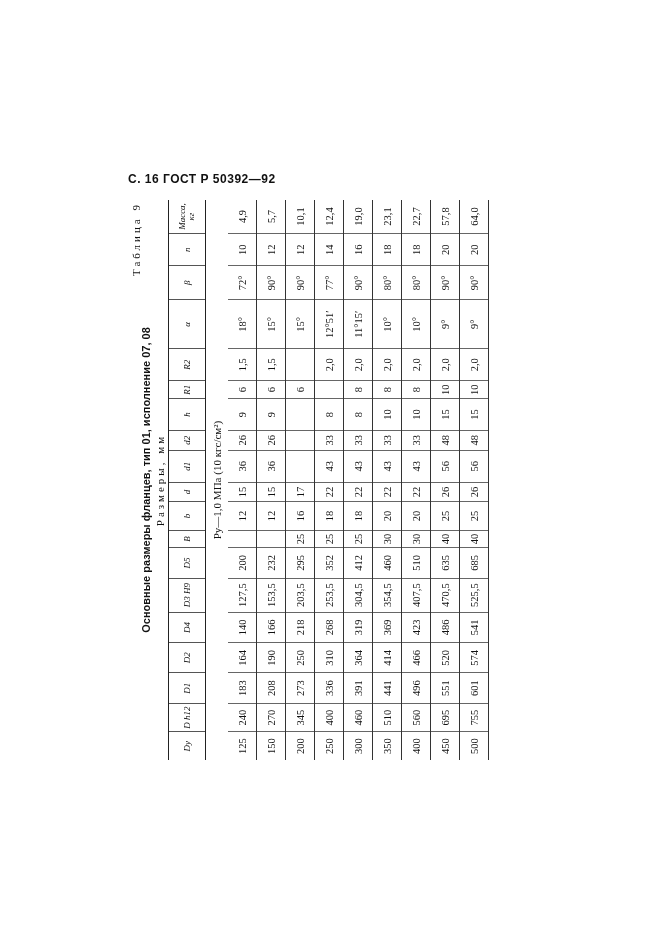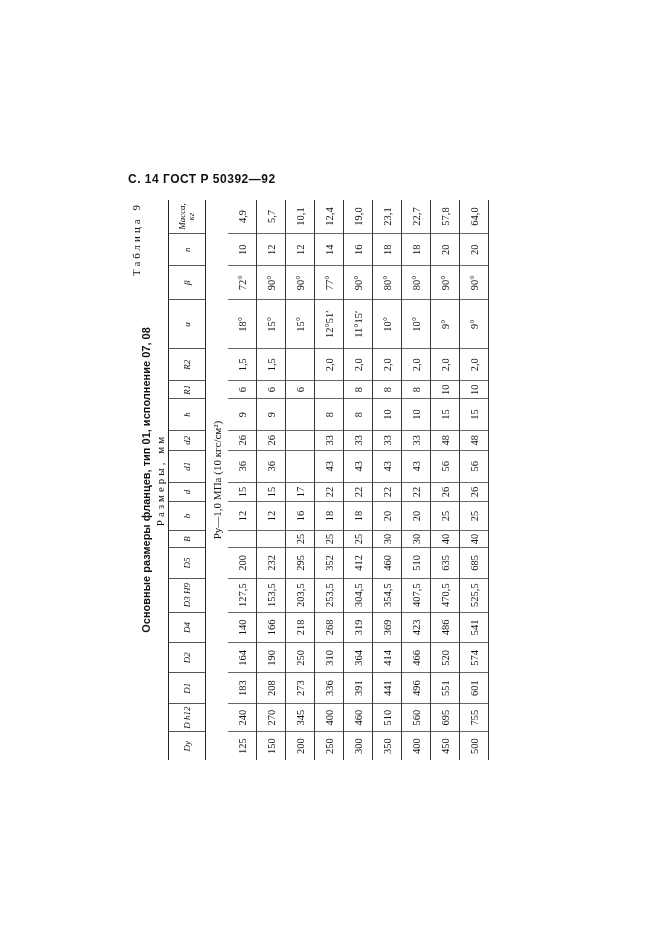--- a/index.html
+++ b/index.html
@@ -22,21 +22,21 @@
   .pline { height:22px; display:flex; align-items:center; justify-content:center; font-size:11px; }
   .row { height:28px; }
   .row > div { border-right:1px solid #666; font-size:10.5px; display:flex; align-items:center; justify-content:center; }
   .w-dy{width:30px}.w-dh{width:30px}.w-d1{width:32px}.w-d2{width:32px}.w-d4{width:32px}.w-d3{width:36px}
   .w-d5{width:32px}.w-b{width:18px}.w-bb{width:30px}.w-d{width:20px}.w-d1s{width:34px}.w-d2s{width:20px}
   .w-h{width:34px}.w-r1{width:18px}.w-r2{width:34px}.w-a{width:52px}.w-be{width:36px}.w-n{width:34px}.w-m{width:36px}
 </style>
 </head>
 <body>
 
-<div class="page-header">С. 14 ГОСТ Р 50392—92</div>
+<div class="page-header">С. 16 ГОСТ Р 50392—92</div>
 
 <div class="rot">
   <div class="table-label">Таблица 9</div>
   <div class="title">Основные размеры фланцев, тип 01, исполнение 07, 08</div>
   <div class="subtitle">Размеры, мм</div>
 
   <div class="grid">
     <div class="hdr">
       <div class="w-dy">Dy</div>
       <div class="w-dh">D h12</div>

